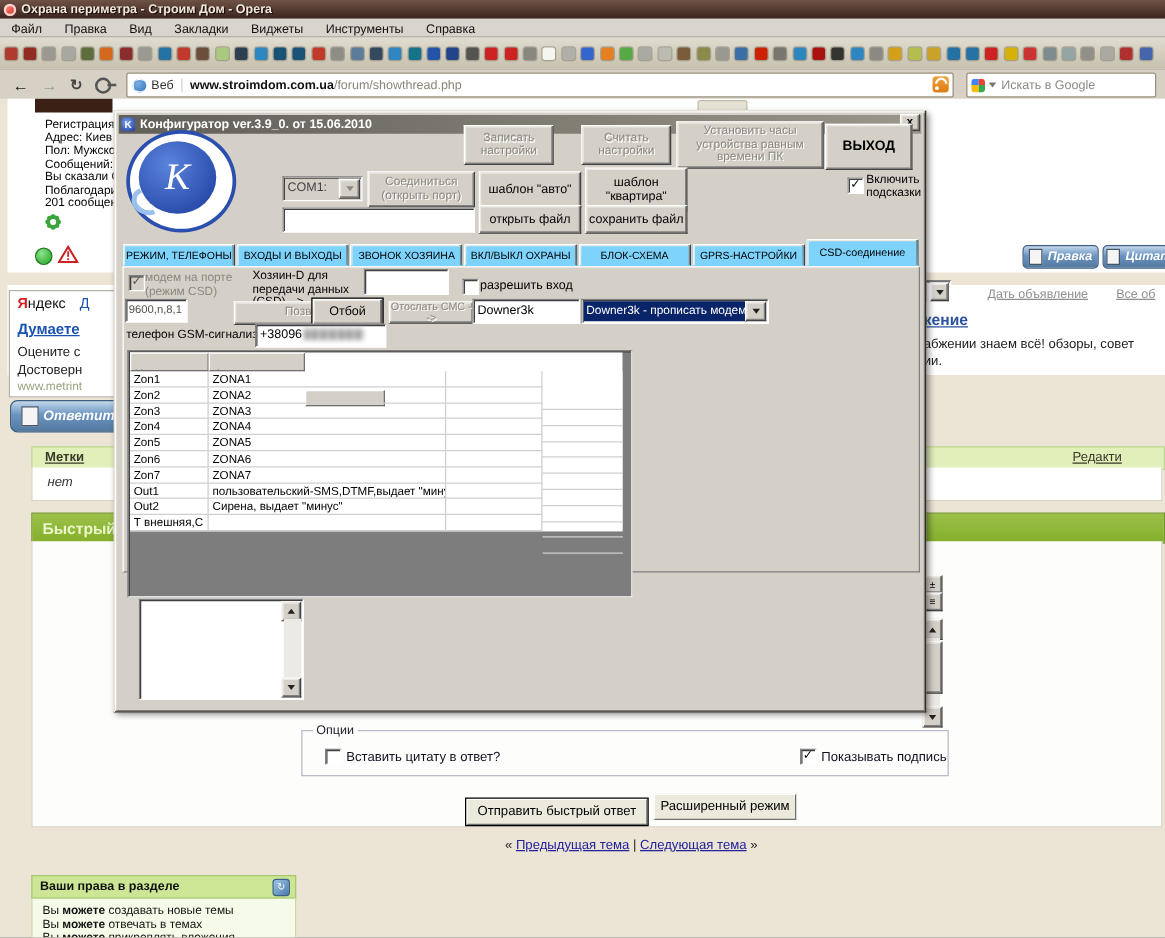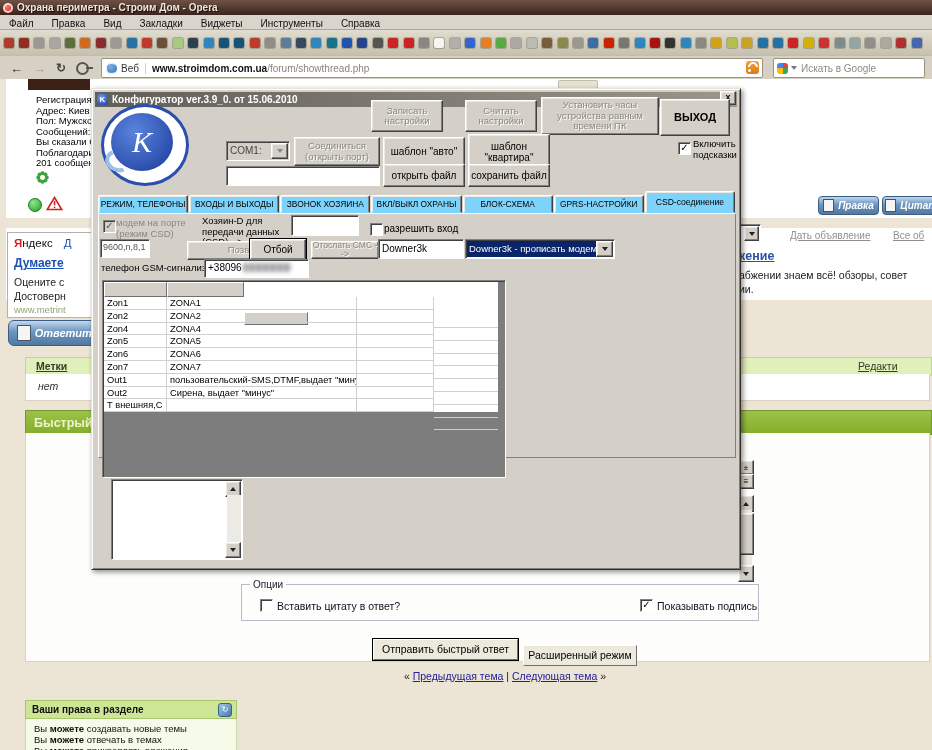--- a/index.html
+++ b/index.html
@@ -434,21 +434,21 @@
         <legend style="font-size:10px;color:#223;margin-left:8px;padding:0 3px;">Опции</legend>
         <span class="chk abs" style="left:18px;top:9px;"></span>
         <span class="abs" style="left:35px;top:10px;font-size:10.5px;color:#112;">Вставить цитату в ответ?</span>
         <span class="chk abs" style="left:398px;top:9px;">✓</span>
         <span class="abs" style="left:415px;top:10px;font-size:10.5px;color:#112;">Показывать подпись</span>
       </fieldset>
 
       <div class="abs btn default" style="left:347px;top:206px;width:143px;height:19px;background:#ece9dd;border:1px solid;border-color:#fff #707070 #707070 #fff;font-size:10.5px;">
           <span>Отправить быстрый ответ</span>
         </div>
-      <div class="abs btn" style="left:497px;top:212px;width:112px;height:19px;background:#ece9dd;border:1px solid;border-color:#fff #707070 #707070 #fff;font-size:10.5px;">
+      <div class="abs btn" style="left:497px;top:202px;width:112px;height:19px;background:#ece9dd;border:1px solid;border-color:#fff #707070 #707070 #fff;font-size:10.5px;">
           <span>Расширенный режим</span>
         </div>
     </div>
 
     <div class="abs" style="left:330px;top:591px;width:350px;text-align:center;font-size:10.5px;color:#222;">
       <span>«</span>
       <a class="navlink">Предыдущая тема</a>
       <span>|</span>
       <a class="navlink">Следующая тема</a>
       <span>»</span>
@@ -571,20 +571,26 @@
               <div class="td c2"></div>
               <div class="td c3"></div>
             </div>
             <div class="tr">
               <div class="td c0">Zon2</div>
               <div class="td c1">ZONA2</div>
               <div class="td c2"></div>
               <div class="td c3"></div>
             </div>
             <div class="tr">
+              <div class="td c0">Zon3</div>
+              <div class="td c1">ZONA3</div>
+              <div class="td c2"></div>
+              <div class="td c3"></div>
+            </div>
+            <div class="tr">
               <div class="td c0">Zon4</div>
               <div class="td c1">ZONA4</div>
               <div class="td c2"></div>
               <div class="td c3"></div>
             </div>
             <div class="tr">
               <div class="td c0">Zon5</div>
               <div class="td c1">ZONA5</div>
               <div class="td c2"></div>
               <div class="td c3"></div>

